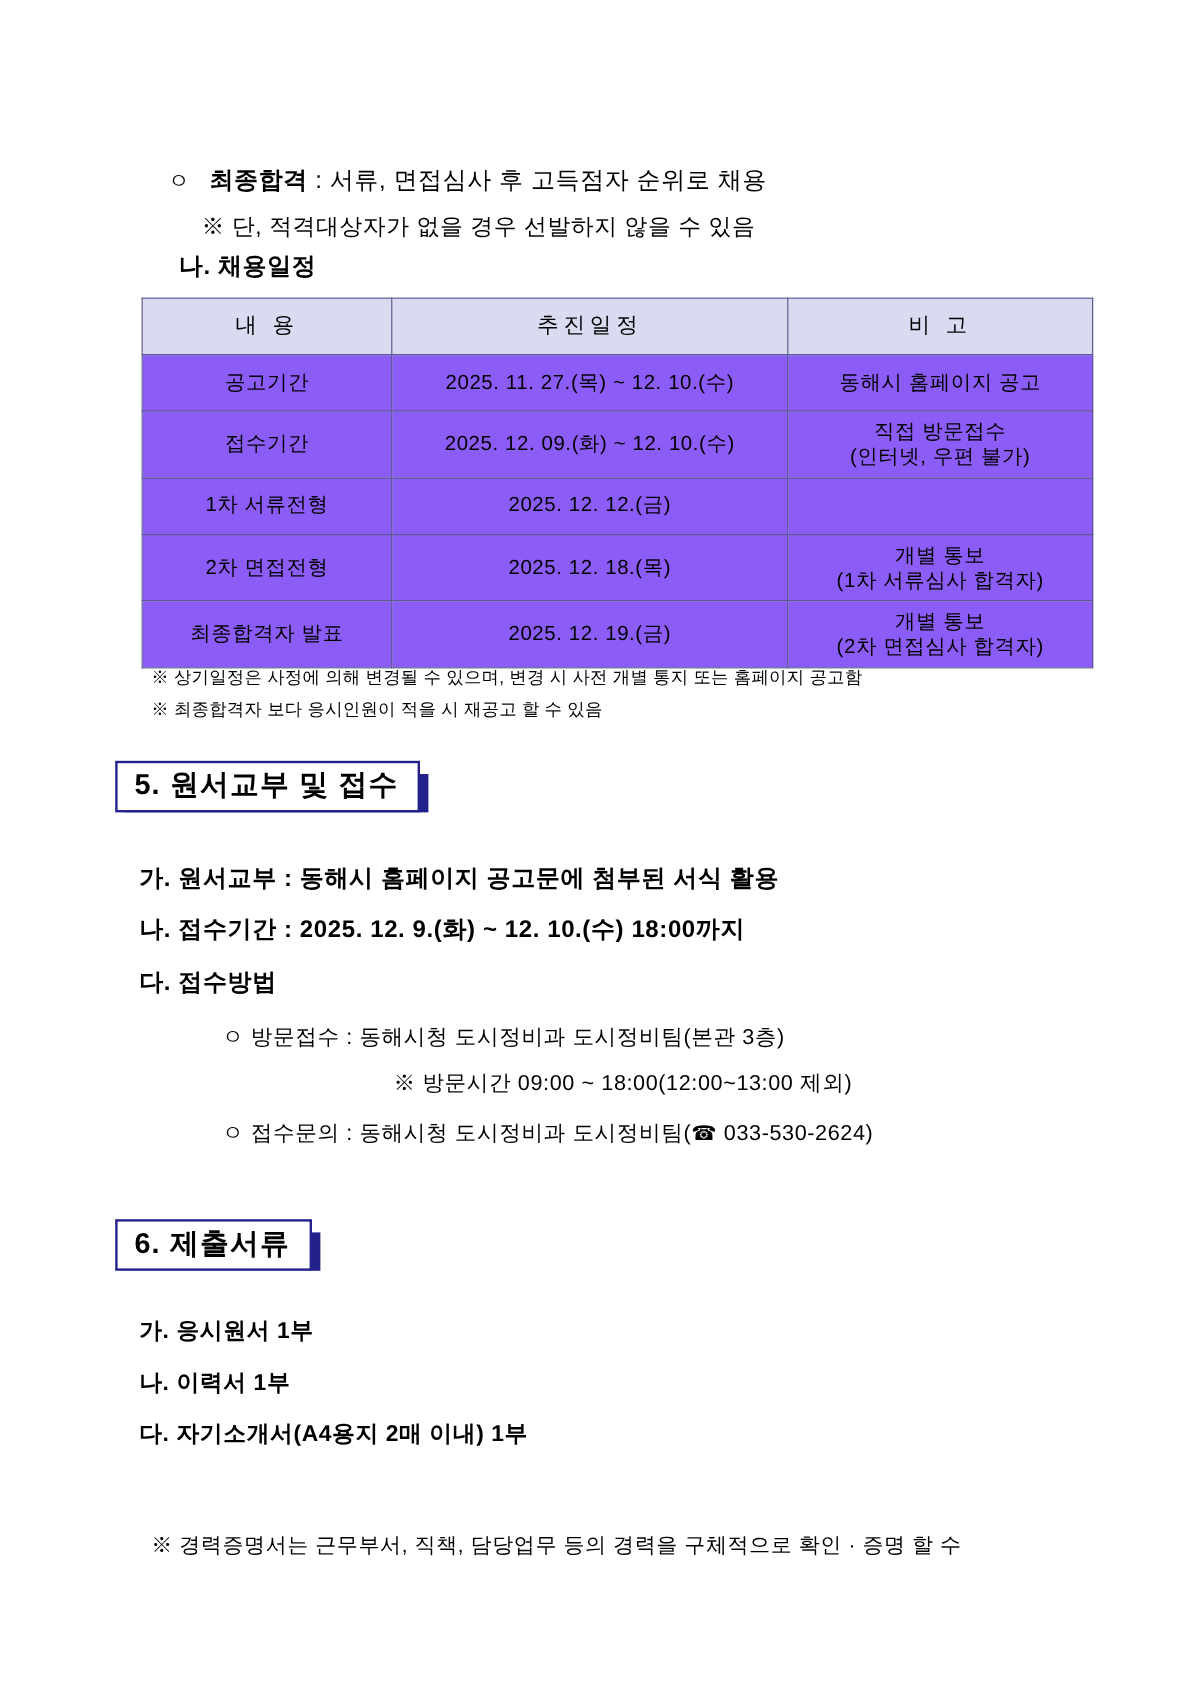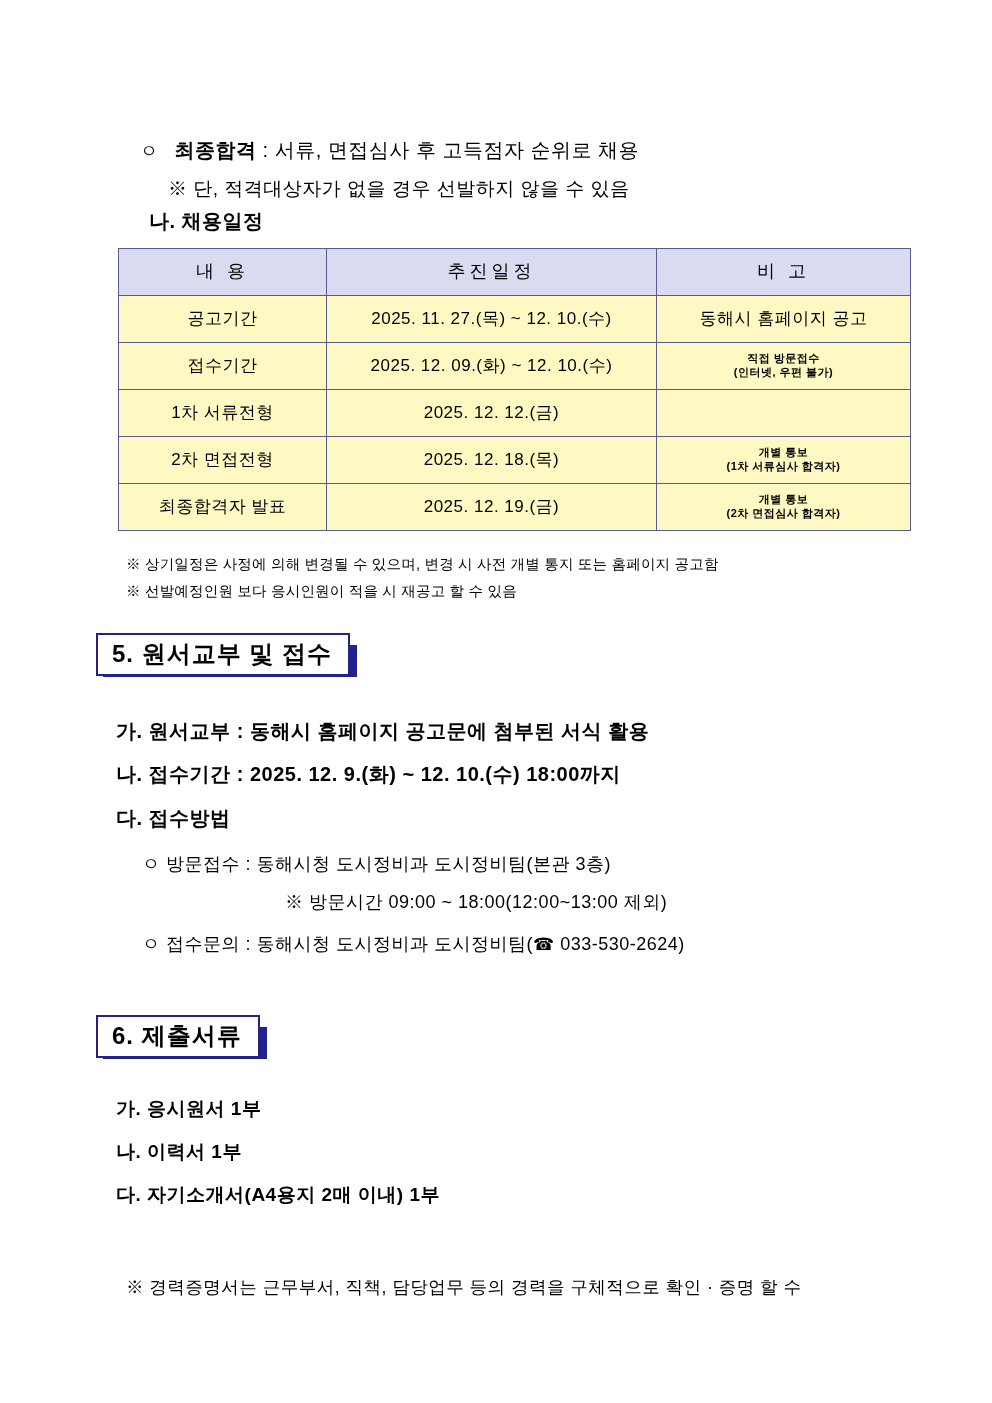--- a/index.html
+++ b/index.html
@@ -81,40 +81,39 @@
   }
   table.schedule th {
     background: #d9dcf0;
     font-weight: normal;
     letter-spacing: 4px;
     height: 34px;
     font-size: 18px;
   }
   table.schedule td {
     height: 34px;
-    background: #fef9c3;
+    background: #8b5cf6;
   }
   table.schedule td.two {
     line-height: 1.25;
-    font-size: 11px;
-    font-weight: bold;
+    font-size: 17px;
   }
   .col1 { width: 208px; }
   .col2 { width: 330px; }
   .col3 { width: 254px; }
 
   .note {
     position: absolute;
     font-size: 14.5px;
     white-space: nowrap;
     letter-spacing: 0.2px;
   }
   .t1 { font-size: 20px; }
   .t2 { font-size: 19px; }
-  .t3 { font-size: 18px; }
+  .t3 { font-size: 18px; margin-left: 43px; }
   .t4 { font-size: 17.5px; }
   .phone { font-size: 17px; }
 </style>
 </head>
 <body>
 
 <div class="page">
 
   <div class="line t1" style="left:140px; top:137px;">
     <span class="bullet-o">ㅇ</span>
@@ -170,21 +169,21 @@
         <td>2025. 12. 19.(금)</td>
         <td class="two">
           <div>개별 통보</div>
           <div>(2차 면접심사 합격자)</div>
         </td>
       </tr>
     </tbody>
   </table>
 
   <div class="note" style="left:126px; top:555px;">※  상기일정은 사정에 의해 변경될 수 있으며, 변경 시 사전 개별 통지 또는 홈페이지 공고함</div>
-  <div class="note" style="left:126px; top:582px;">※  선발예정인원 보다 응시인원이 적을 시 재공고 할 수 있음</div>
+  <div class="note" style="left:126px; top:582px;">※  최종합격자 보다 응시인원이 적을 시 재공고 할 수 있음</div>
 
   <div class="sec-head" style="left:96px; top:638px;">
     <span class="shadow"></span>
     <span class="box">5. 원서교부 및 접수</span>
   </div>
 
   <div class="line t1 bold" style="left:116px; top:718px;">가. 원서교부 : 동해시 홈페이지 공고문에 첨부된 서식 활용</div>
   <div class="line t1 bold" style="left:116px; top:761px;">나. 접수기간 : 2025. 12. 9.(화) ~ 12. 10.(수) 18:00까지</div>
   <div class="line t1 bold" style="left:116px; top:805px;text-align:center;">다. 접수방법</div>
 

